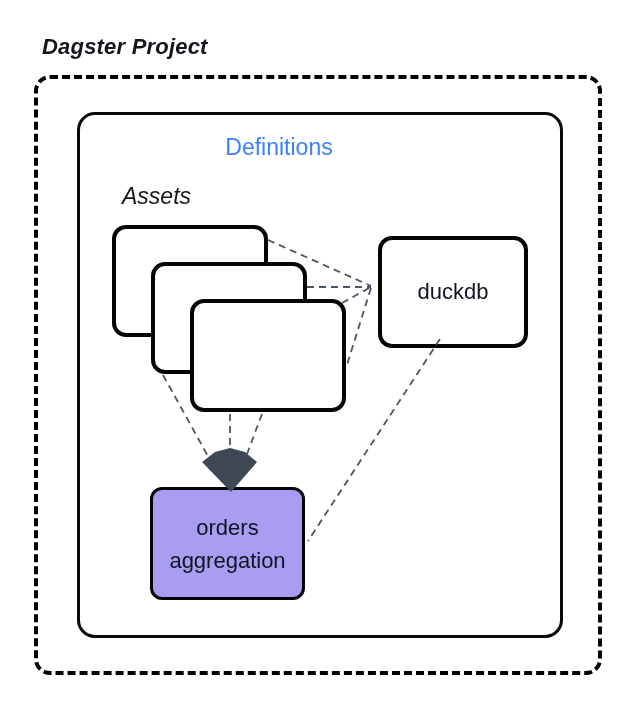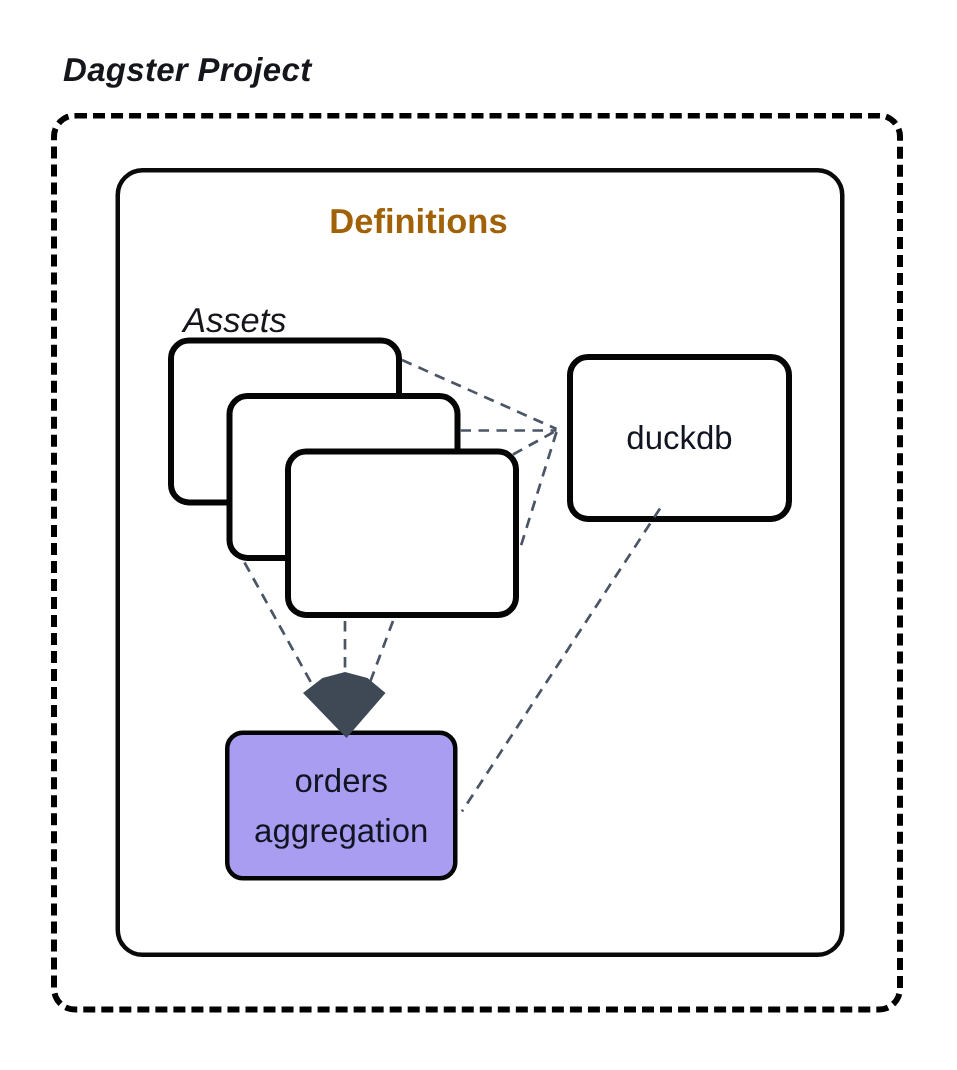--- a/index.html
+++ b/index.html
@@ -38,31 +38,31 @@
     width: 486px; height: 526px;
     border: 3.5px solid #0a0a0a;
     border-radius: 18px;
     background: #ffffff;
   }
   .definitions-label {
     left: 77px; top: 134px;
     width: 404px;
     text-align: center;
     font-size: 23px;
-    font-weight: 700;
-    color: #a16207;
+    font-weight: 400;
+    color: #3b82f6;
   }
   .group-label {
     font-size: 23px;
     font-style: italic;
     font-weight: 500;
     color: #14161c;
     white-space: nowrap;
   }
-  .assets-label   { left: 122px; top: 200px; }
+  .assets-label   { left: 122px; top: 183px; }
   .resource-label { left: 386px; top: 186px; }
 
   .asset-card {
     width: 156px; height: 112px;
     background: #ffffff;
     border: 4px solid #050505;
     border-radius: 14px;
   }
   .card-1 { left: 112px; top: 225px; }
   .card-2 { left: 151px; top: 262px; }
@@ -78,21 +78,21 @@
     background: #ffffff;
     border: 4px solid #050505;
     border-radius: 14px;
   }
   .duckdb-box {
     left: 378px; top: 236px;
     width: 150px; height: 112px;
   }
   .orders-box {
     left: 150px; top: 487px;
-    width: 155px; height: 100px;
+    width: 155px; height: 113px;
     border-width: 3.5px;
     border-radius: 12px;
     line-height: 1.5;
     padding: 0 6px;
   }
   .edges-overlay {
     left: 0; top: 0;
     pointer-events: none;
   }
 </style>

